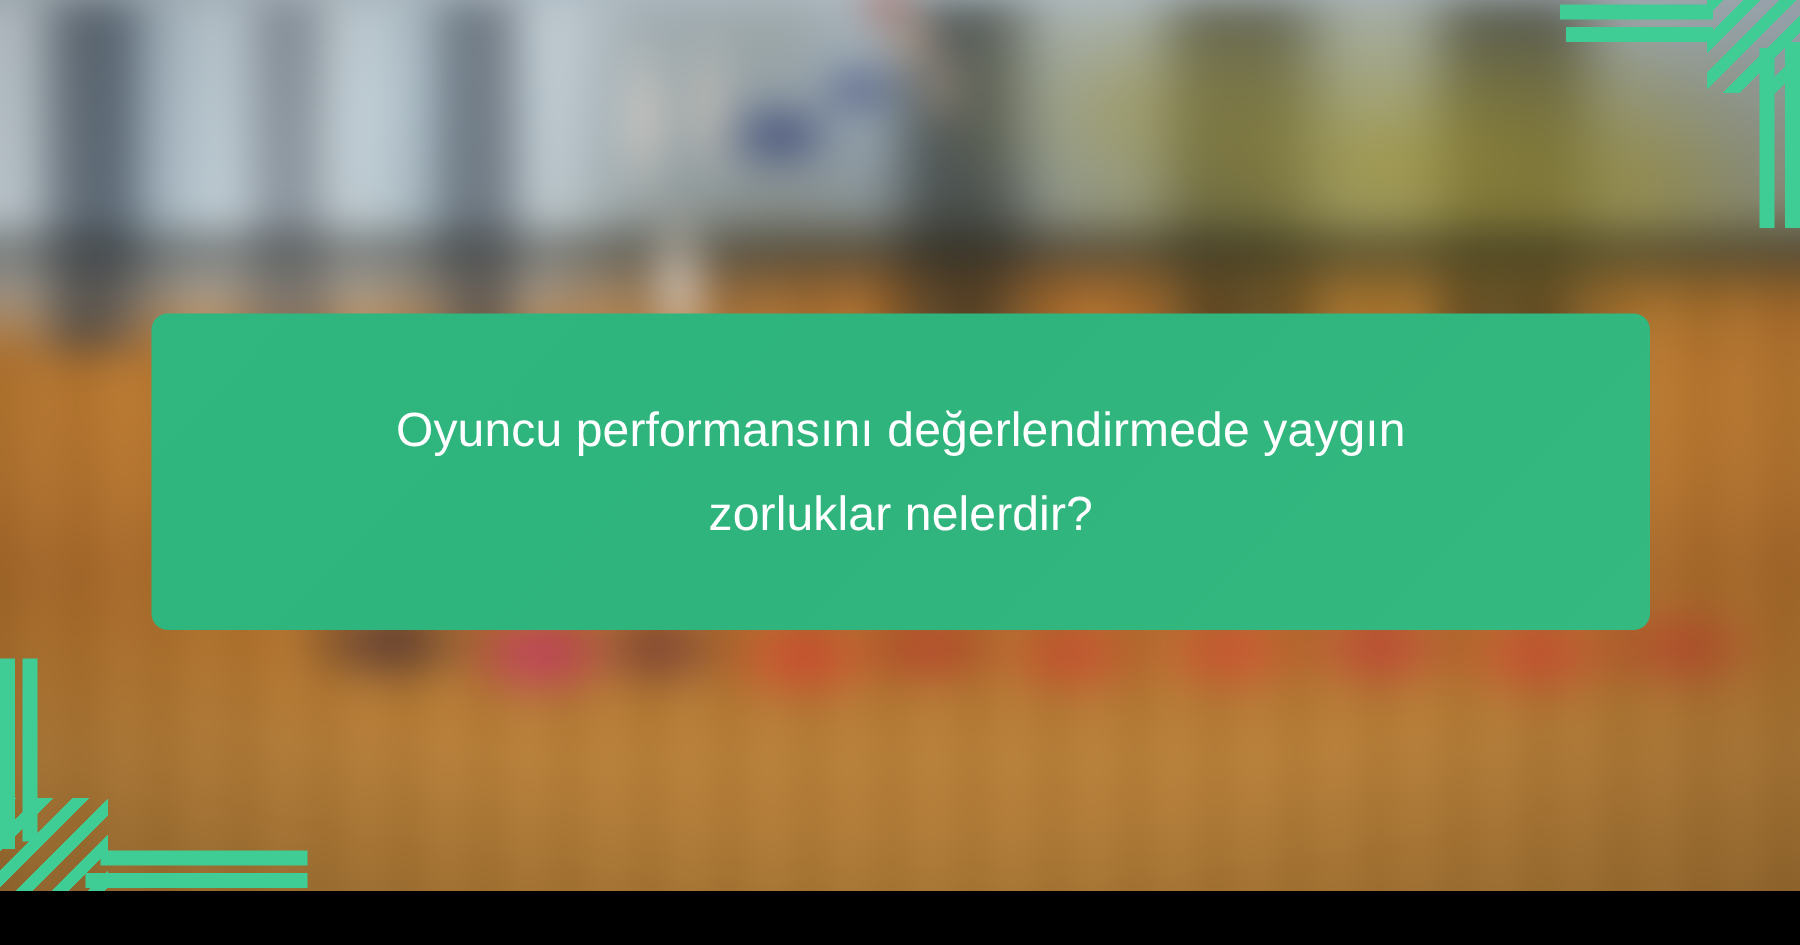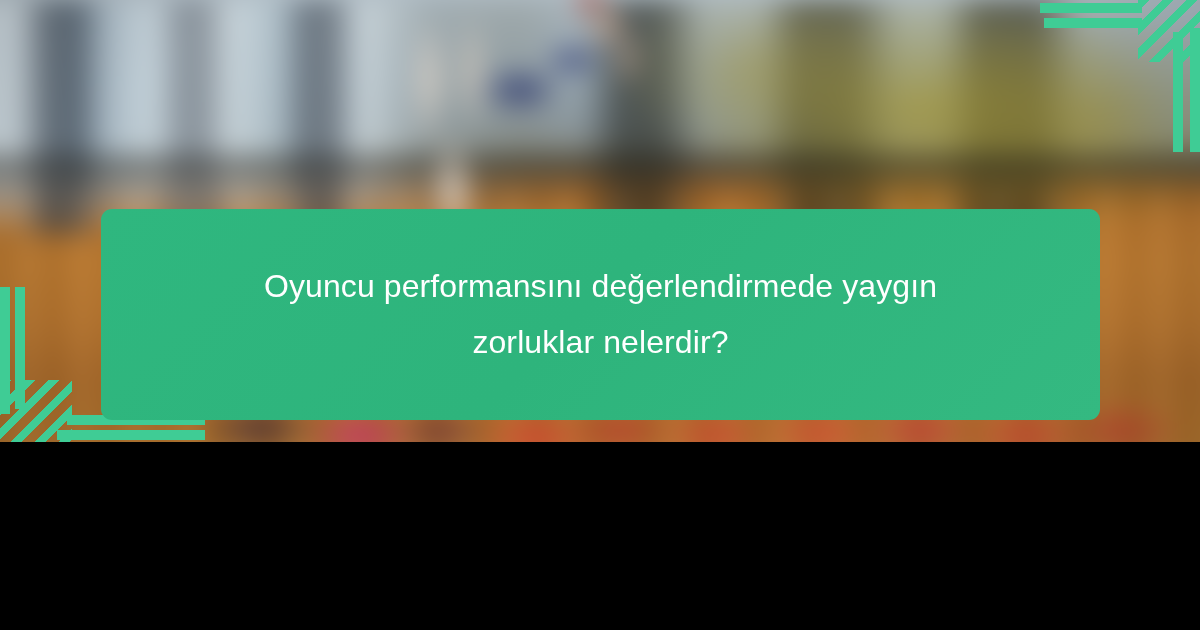--- a/index.html
+++ b/index.html
@@ -6,21 +6,21 @@
   html, body {
     width:1200px; height:630px;
     overflow:hidden;
     background:#000;
     font-family:"Liberation Sans", sans-serif;
   }
 
   .stage {
     position:relative;
     width:1200px;
-    height:442px;
+    height:594px;
     overflow:hidden;
   }
 
   
   .photo {
     position:absolute;
     inset:-40px;
     overflow:hidden;
   }
   .photo-layer { position:absolute; inset:0; }

